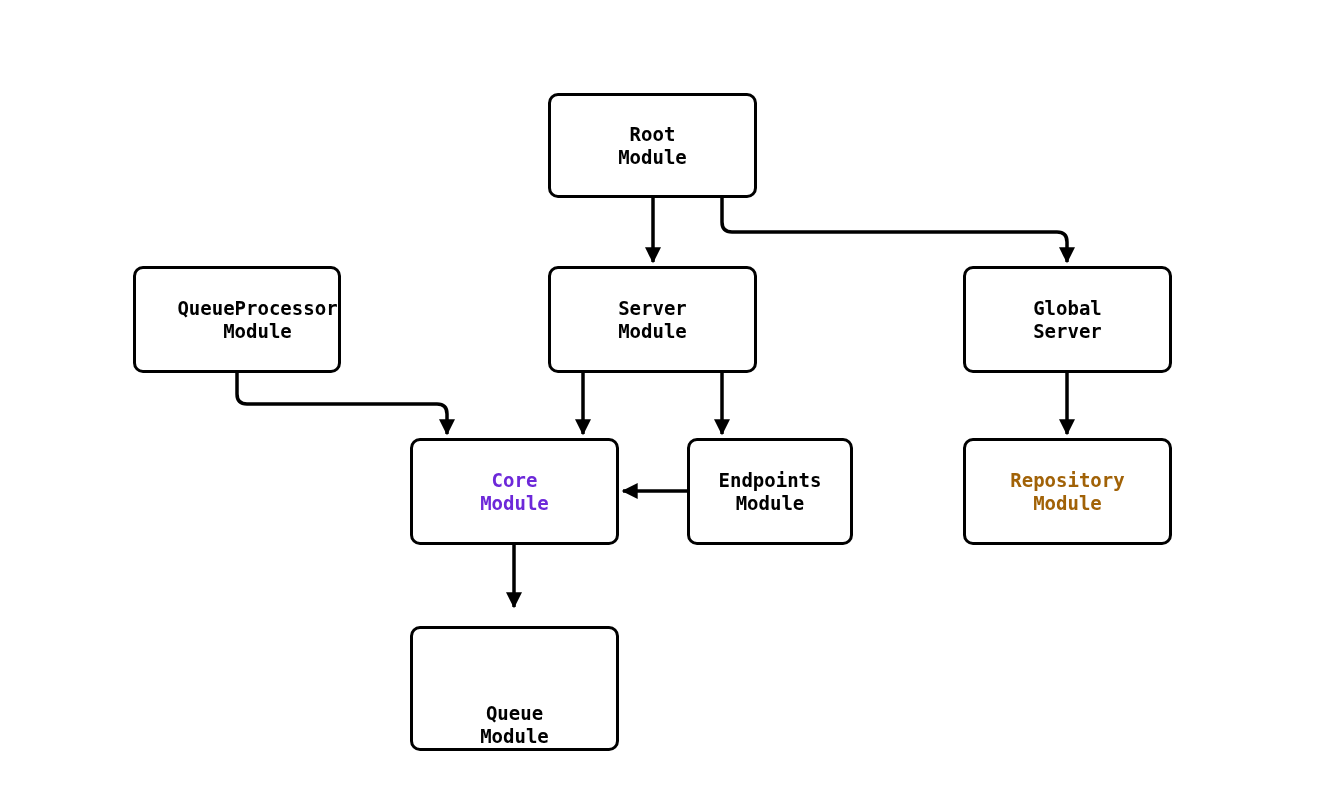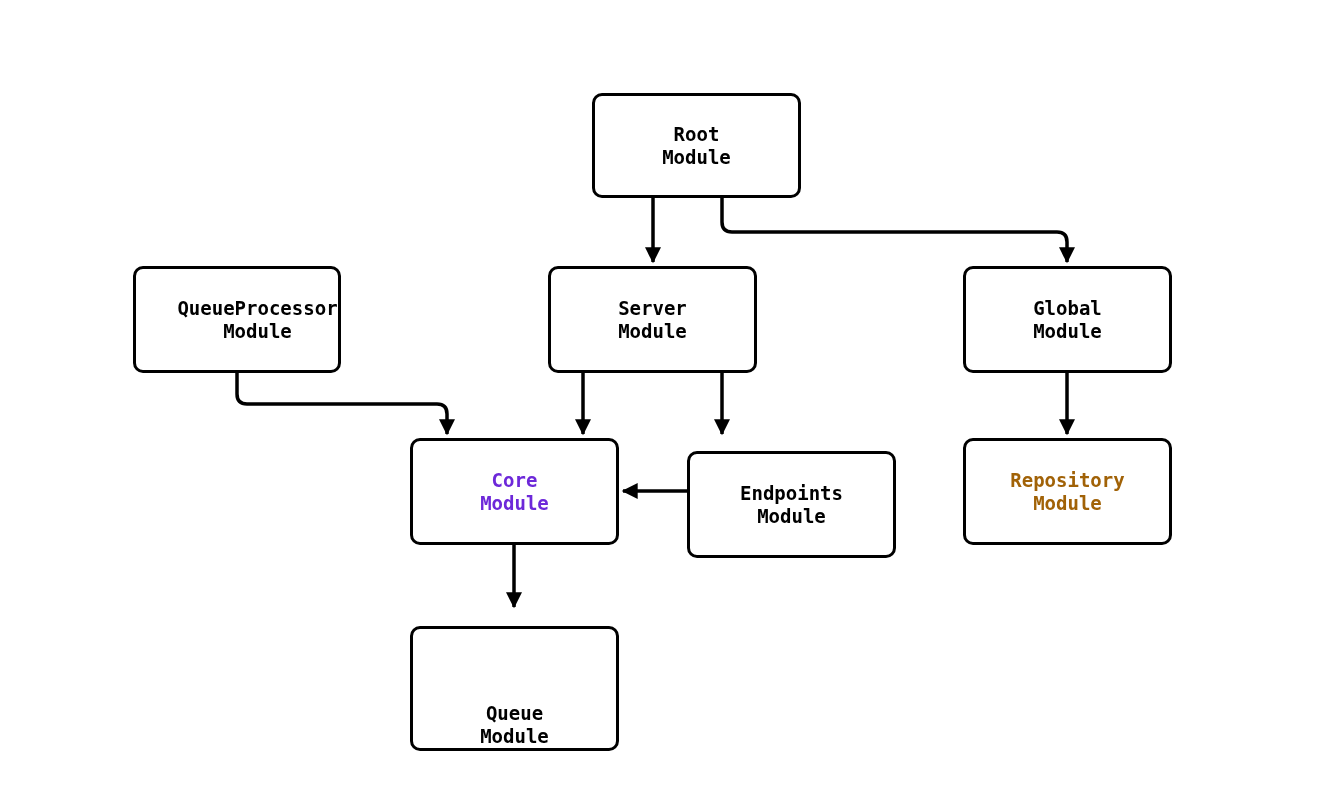--- a/index.html
+++ b/index.html
@@ -62,41 +62,41 @@
         <path class="edge" d="M722,198 L722,222 Q722,232 732,232 L1057,232 Q1067,232 1067,242 L1067,262" stroke="#000000" marker-end="url(#arrowhead)"></path>
         <path class="edge" d="M237,373 L237,394 Q237,404 247,404 L437,404 Q447,404 447,414 L447,434" stroke="#000000" marker-end="url(#arrowhead)"></path>
         <path class="edge" d="M583,373 L583,434" stroke="#000000" marker-end="url(#arrowhead)"></path>
         <path class="edge" d="M722,373 L722,434" stroke="#000000" marker-end="url(#arrowhead)"></path>
         <path class="edge" d="M687,491 L623,491" stroke="#000000" marker-end="url(#arrowhead)"></path>
         <path class="edge" d="M1067,373 L1067,434" stroke="#000000" marker-end="url(#arrowhead)"></path>
         <path class="edge" d="M514,545 L514,607" stroke="#000000" marker-end="url(#arrowhead)"></path>
       </g>
   </svg>
   <div>
-      <div class="node" style="left: 548px; top: 93px; width: 209px; height: 105px; background: rgb(255, 255, 255); border-color: rgb(0, 0, 0); margin-left: 44px;">
+      <div class="node" style="left: 548px; top: 93px; width: 209px; height: 105px; background: rgb(255, 255, 255); border-color: rgb(0, 0, 0);">
         <div class="node-label" style="color: rgb(0, 0, 0);">Root
 Module</div>
       </div>
       <div class="node" style="left: 133px; top: 266px; width: 208px; height: 107px; background: rgb(255, 255, 255); border-color: rgb(0, 0, 0); padding-left: 41px;">
         <div class="node-label" style="color: rgb(0, 0, 0);">QueueProcessor
 Module</div>
       </div>
       <div class="node" style="left: 548px; top: 266px; width: 209px; height: 107px; background: rgb(255, 255, 255); border-color: rgb(0, 0, 0);">
         <div class="node-label" style="color: rgb(0, 0, 0);">Server
 Module</div>
       </div>
       <div class="node" style="left: 963px; top: 266px; width: 209px; height: 107px; background: rgb(255, 255, 255); border-color: rgb(0, 0, 0);">
         <div class="node-label" style="color: rgb(0, 0, 0);">Global
-Module</div>
+Server</div>
       </div>
       <div class="node" style="left: 410px; top: 438px; width: 209px; height: 107px; background: rgb(255, 255, 255); border-color: rgb(0, 0, 0);">
         <div class="node-label" style="color: #6d28d9;">Core
 Module</div>
       </div>
-      <div class="node" style="left: 687px; top: 438px; width: 209px; height: 107px; background: rgb(255, 255, 255); border-color: rgb(0, 0, 0); margin-top: 13px;">
+      <div class="node" style="left: 687px; top: 438px; width: 166px; height: 107px; background: rgb(255, 255, 255); border-color: rgb(0, 0, 0);">
         <div class="node-label" style="color: rgb(0, 0, 0);">Endpoints
 Module</div>
       </div>
       <div class="node" style="left: 963px; top: 438px; width: 209px; height: 107px; background: rgb(255, 255, 255); border-color: rgb(0, 0, 0);">
         <div class="node-label" style="color: #a16207;">Repository
 Module</div>
       </div>
       <div class="node" style="left: 410px; top: 626px; width: 209px; height: 125px; background: rgb(255, 255, 255); border-color: rgb(0, 0, 0); align-items: flex-end;">
         <div class="node-label" style="color: rgb(0, 0, 0);">Queue
 Module</div>

